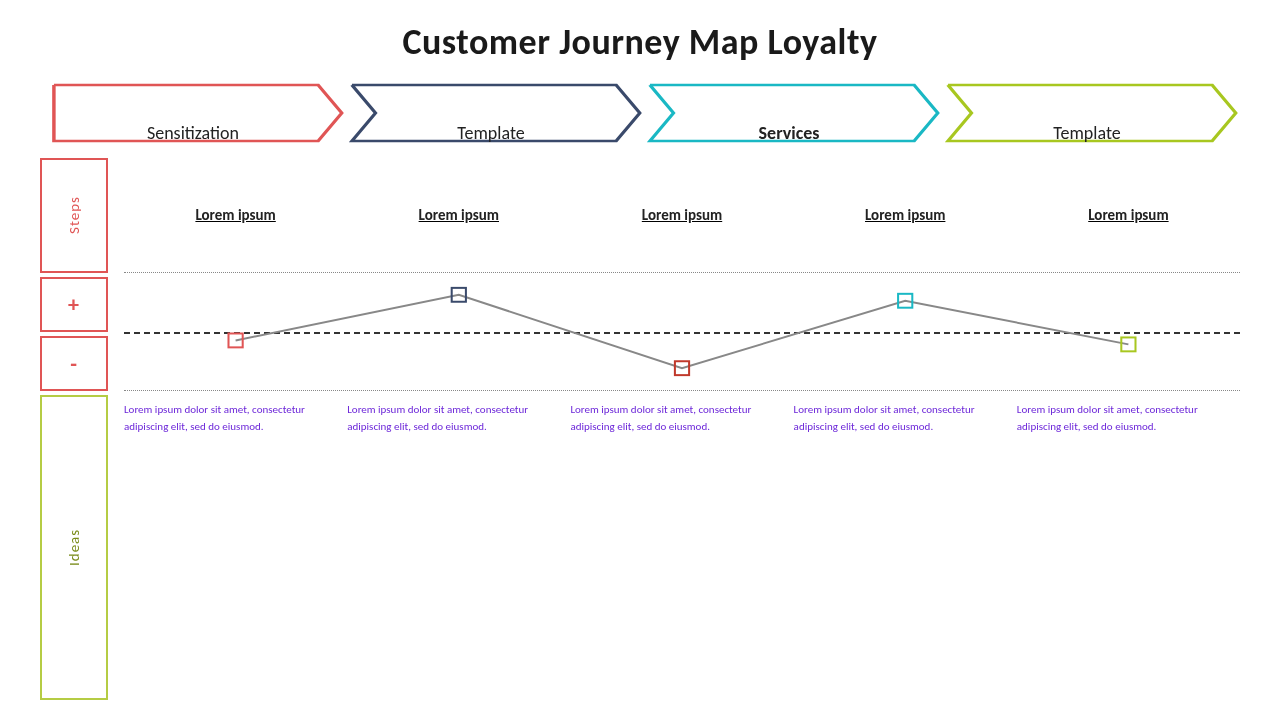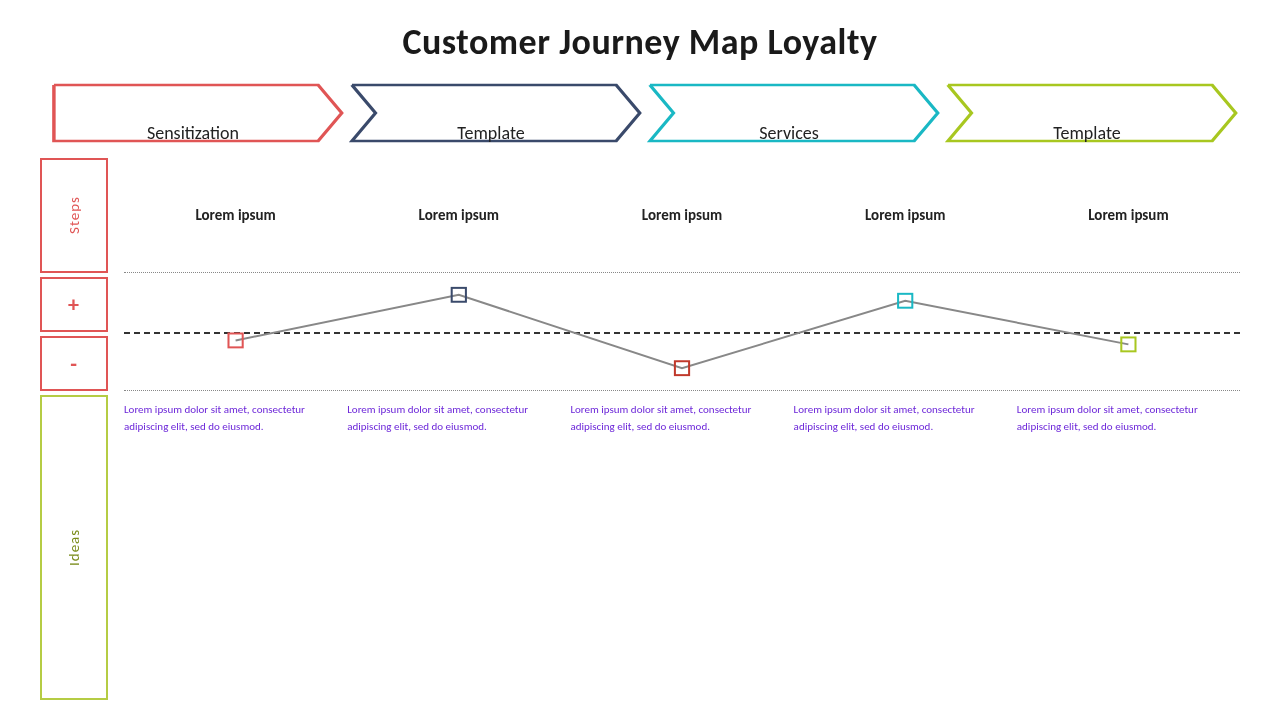--- a/index.html
+++ b/index.html
@@ -122,20 +122,21 @@
       flex-direction: column;
       padding-left: 16px;
     }
 
     
     .steps-row {
       display: flex;
       height: 115px;
       align-items: center;
       border-bottom: 1.5px dotted #888;
+      text-decoration: underline;
     }
 
     .step-cell {
       flex: 1;
       display: flex;
       align-items: center;
       justify-content: center;
       font-weight: 700;
       font-size: 15px;
       color: #222;
@@ -201,21 +202,21 @@
   </div>
 
   <div class="stage-arrow" style="margin-left:-8px;">
     <svg viewBox="0 0 220 62" preserveAspectRatio="none" xmlns="http://www.w3.org/2000/svg">
       <polyline points="10,3 200,3 217,31 200,59 10,59 27,31 10,3" fill="none" stroke="#3a4a6b" stroke-width="2.5"></polyline>
     </svg>
     <span>Template</span>
   </div>
 
 
-  <div class="stage-arrow" style="margin-left:-8px;">
+  <div class="stage-arrow" style="margin-left:-8px;font-weight:bold;">
     <svg viewBox="0 0 220 62" preserveAspectRatio="none" xmlns="http://www.w3.org/2000/svg">
       <polyline points="10,3 200,3 217,31 200,59 10,59 27,31 10,3" fill="none" stroke="#1ab8c4" stroke-width="2.5"></polyline>
     </svg>
     <span>Services</span>
   </div>
 
   <div class="stage-arrow" style="margin-left:-8px;">
     <svg viewBox="0 0 220 62" preserveAspectRatio="none" xmlns="http://www.w3.org/2000/svg">
       <polyline points="10,3 200,3 217,31 200,59 10,59 27,31 10,3" fill="none" stroke="#a8c720" stroke-width="2.5"></polyline>
     </svg>

